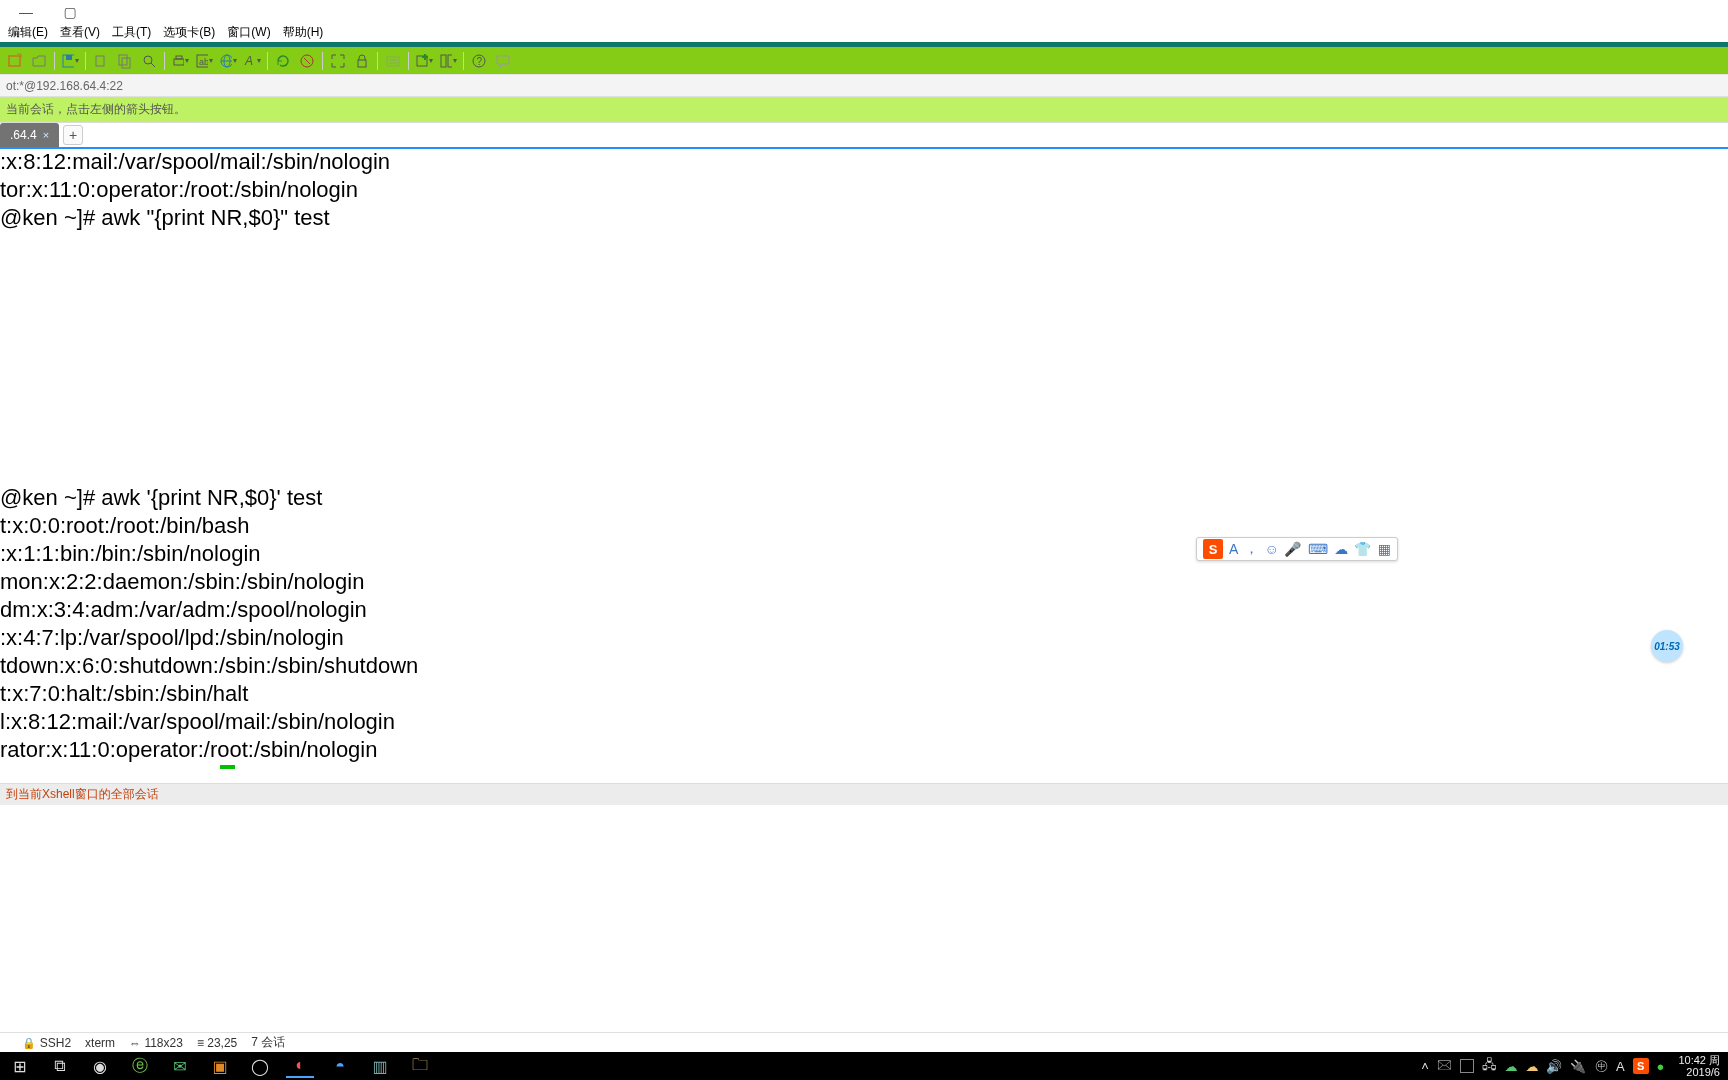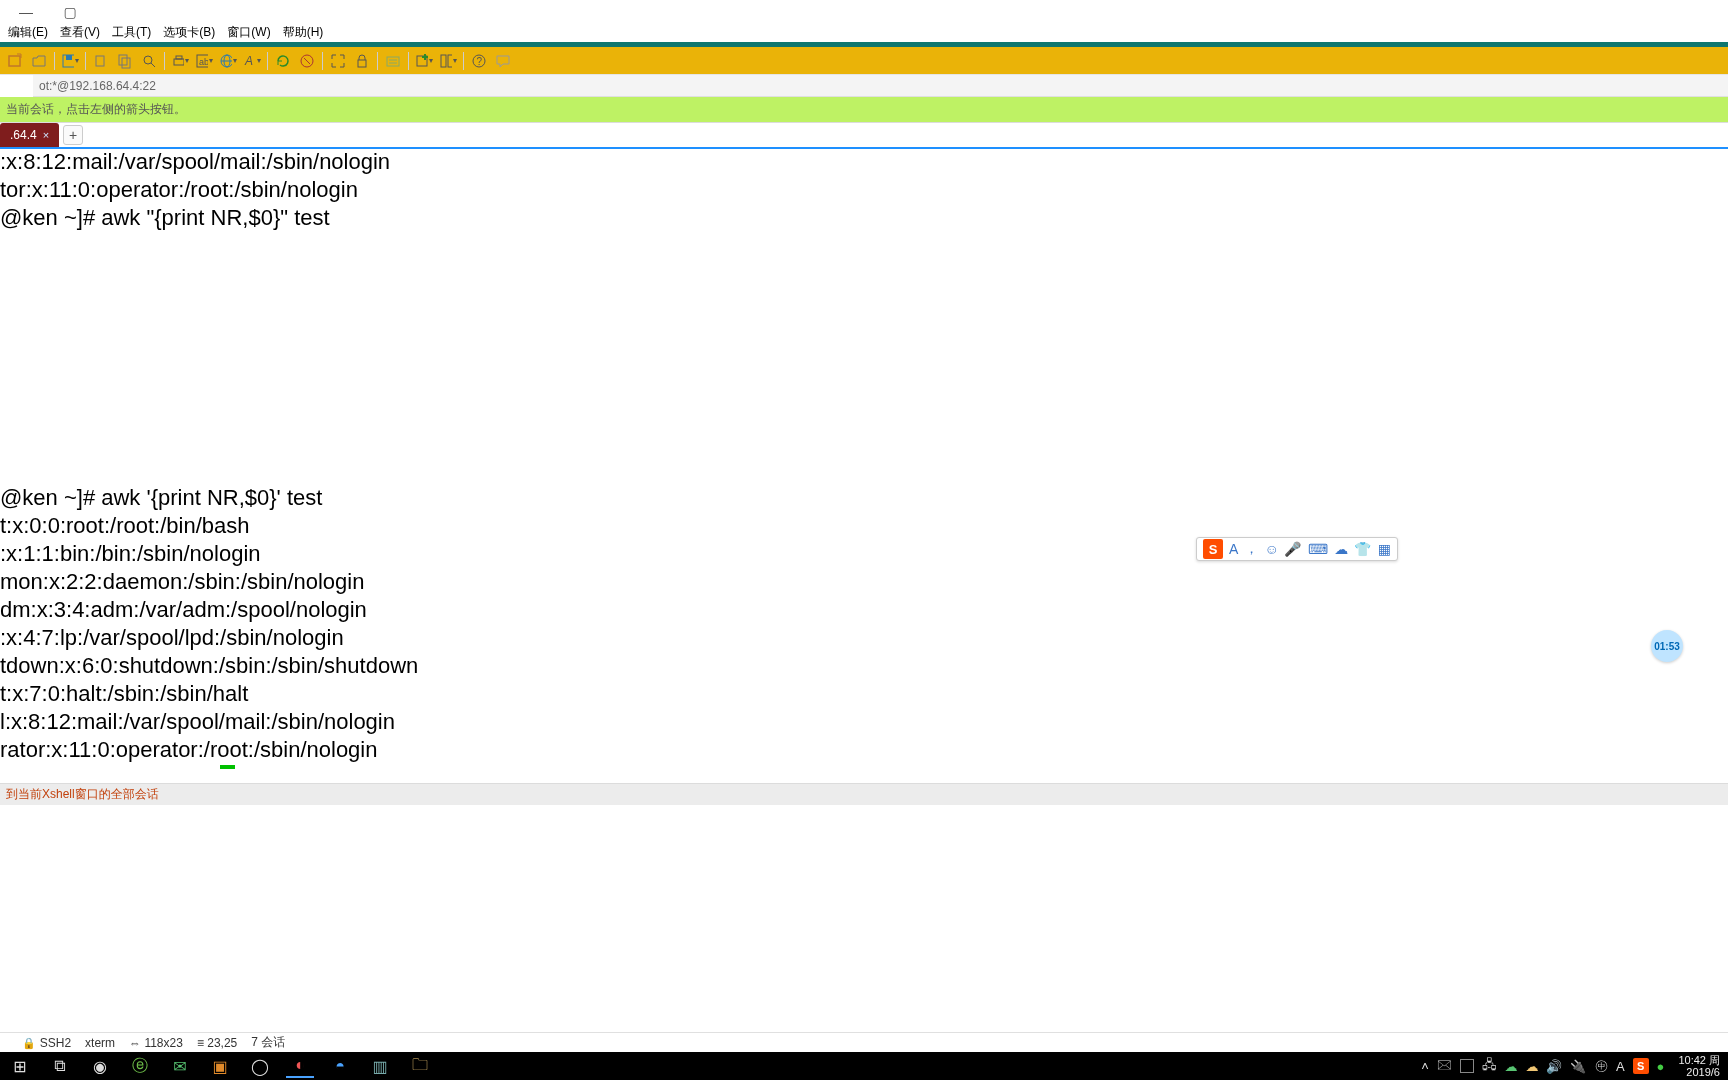--- a/index.html
+++ b/index.html
@@ -8,34 +8,34 @@
 
 .titlebar { height: 23px; background: #fff; display: flex; align-items: center; font-size: 12px; color: #333; padding-left: 4px; }
 .titlebar .title { flex: 1; }
 .titlebar .wc { width: 44px; text-align: center; font-size: 14px; color: #555; cursor: default; }
 
 
 .menubar { height: 24px; background: #fff; display: flex; align-items: center; font-size: 12px; color: #000; padding-left: 2px; border-bottom: 5px solid #0f766e;}
 .menubar .mi { padding: 2px 6px; cursor: default; }
 
 
-.toolbar { height: 28px; background: #eab308; display: flex; align-items: center; gap: 6px; padding: 0 6px; border-bottom: 1px solid #e5e5e5;}
+.toolbar { height: 28px; background: #84cc16; display: flex; align-items: center; gap: 6px; padding: 0 6px; border-bottom: 1px solid #e5e5e5;}
 .toolbar .tb { width: 18px; height: 18px; display: inline-flex; align-items: center; justify-content: center; color: #444; }
 .toolbar .tb.dd::after { content:"▾"; font-size:8px; color:#555; margin-left:1px; }
 .toolbar .sep { width:1px; height:18px; background:#ccc; }
 
 
-.addrbar { height: 22px; background: #f4f4f4; border-bottom:1px solid #e0e0e0; font-size: 12px; color:#666; display:flex; align-items:center; padding-left:6px;margin-left:33px;}
+.addrbar { height: 22px; background: #f4f4f4; border-bottom:1px solid #e0e0e0; font-size: 12px; color:#666; display:flex; align-items:center; padding-left:6px;}
 
 
 .hintbar { height: 26px; background: #bef264; border-bottom:1px solid #dcdcdc; font-size:12px; color:#555; display:flex; align-items:center; padding-left:6px;}
 
 
 .tabbar { height: 26px; background: #fff; display:flex; align-items:flex-end; border-bottom:2px solid #1e90ff; }
-.tabbar .tab { height:24px; padding:0 10px; font-size:12px; display:flex; align-items:center; gap:6px; background:#7f1d1d; color:#fff; border-top-left-radius:3px; border-top-right-radius:3px; cursor:default;}
+.tabbar .tab { height:24px; padding:0 10px; font-size:12px; display:flex; align-items:center; gap:6px; background:#737373; color:#fff; border-top-left-radius:3px; border-top-right-radius:3px; cursor:default;}
 .tabbar .tab .x { font-size:11px; color:#cfe6ff; }
 .tabbar .plus { width:20px; height:20px; margin-left:4px; display:flex; align-items:center; justify-content:center; font-size:14px; color:#555; border:1px solid #ccc; border-radius:3px; background:#fafafa; margin-bottom:2px;}
 
 
 .terminal { background:#fff; color:#000; font-family: "SimSun","NSimSun","Consolas","Courier New",monospace; font-size:22px; line-height:26px; height:620px; overflow:hidden; white-space:pre; padding-left:0;}
 .terminal .cur { background:#00c000; color:#000; }
 
 
 .bottomhint { position:absolute; left:0; width:100%; top:783px; height:22px; background:#ececec; color:#c2410c; font-size:12px; display:flex; align-items:center; padding-left:6px; border-top:1px solid #dcdcdc;}
 .statusbar { position:absolute; left:0; bottom:28px; width:100%; height:20px; background:#fff; border-top:1px solid #e0e0e0; font-size:12px; color:#333; display:flex; align-items:center; padding:0 8px;}
@@ -53,21 +53,21 @@
 .tray .ic { font-size:13px; color:#ddd; }
 .tray .sq { width:14px; height:14px; border:1px solid #888;}
 .tray .sogo { background:#ff4d00; color:#fff; font-weight:bold; width:16px; height:16px; display:flex; align-items:center; justify-content:center; font-size:11px; border-radius:2px;}
 
 
 .ime { position:absolute; right:330px; top:537px; height:24px; display:flex; align-items:center; gap:6px; background:#fff; border:1px solid #ccc; border-radius:3px; padding:0 6px; box-shadow:0 1px 3px rgba(0,0,0,.15);}
 .ime .logo { background:#ff4d00; color:#fff; font-weight:bold; width:20px; height:20px; display:flex; align-items:center; justify-content:center; border-radius:2px; font-size:13px;}
 .ime .ic { font-size:14px; color:#3a76c8; }
 
 
-.bubble { position:absolute; right:45px; top:630px; width:32px; height:32px; border-radius:50%; background:#bfe4ff; color:#0068b5; font-size:10px; display:flex; align-items:center; justify-content:center; font-weight:bold; box-shadow:0 1px 3px rgba(0,0,0,.2);}
+.bubble { position:absolute; right:45px; top:630px; width:32px; height:32px; border-radius:50%; background:#bfe4ff; color:#0068b5; font-size:10px; display:flex; align-items:center; justify-content:center; font-weight:bold; box-shadow:0 1px 3px rgba(0,0,0,.2);font-style:italic;}
 
 svg { display:block; }
 </style>
 </head>
 <body>
 
 <div class="titlebar">
   <span class="wc">—</span>
   <span class="wc">▢</span>
 </div>

